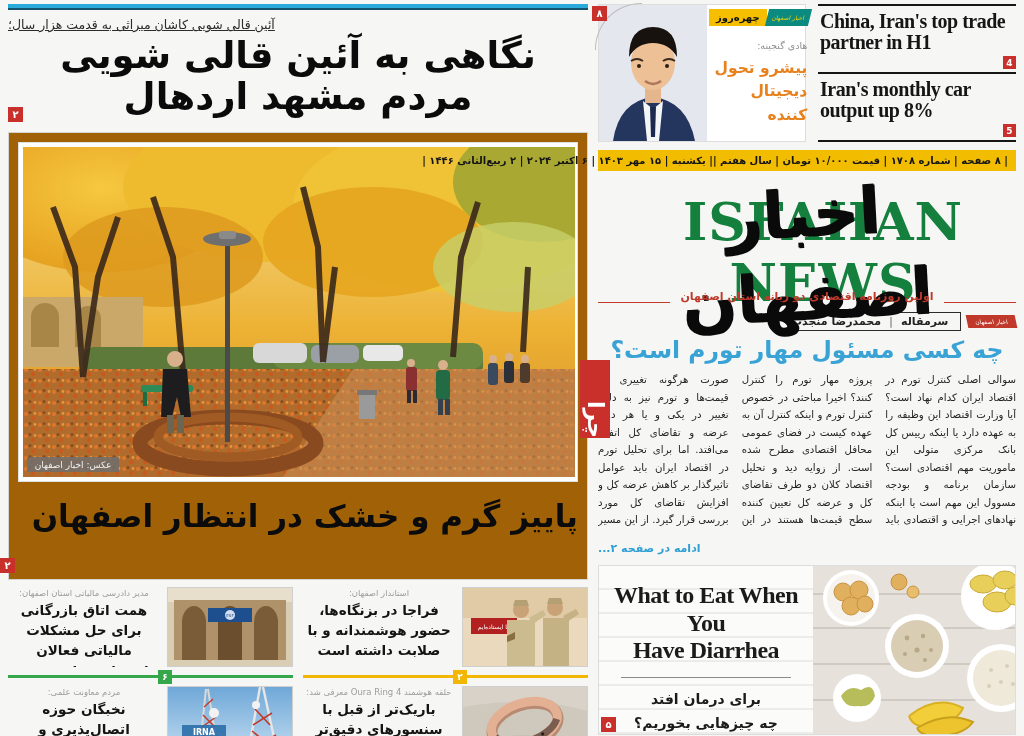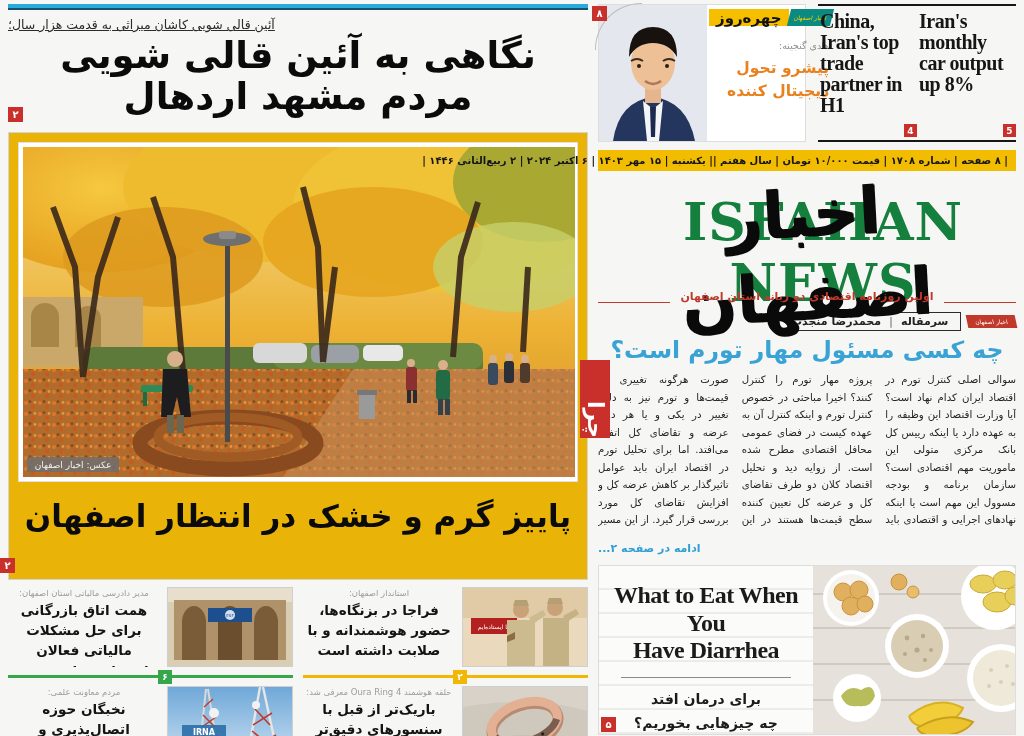--- a/index.html
+++ b/index.html
@@ -8,50 +8,50 @@
 
   
   .col-left{position:absolute;left:8px;top:0;width:580px;}
   .rule-cyan{height:4px;background:#2aa9db;border-bottom:2px solid #14526e;margin-top:4px;}
   .kicker-top{direction:rtl;text-align:left;font-size:12.5px;color:#2b2b2b;margin-top:7px;text-decoration:underline;}
   .main-headline{direction:rtl;position:relative;text-align:center;font-size:37px;font-weight:bold;color:#0b0b0b;line-height:1.12;margin-top:3px;letter-spacing:-1px;}
   .badge{display:inline-flex;align-items:center;justify-content:center;background:#c9302c;color:#fff;font-weight:bold;}
   .badge.sq{width:15px;height:15px;font-size:10px;}
   .main-headline .badge{position:absolute;left:0;bottom:-4px;}
 
-  .photo-panel{margin-top:14px;background:#eab308;border:1px solid #d4d4d4;padding:9px;height:428px;position:relative;}
+  .photo-panel{margin-top:14px;background:#a16207;border:1px solid #d4d4d4;padding:9px;height:428px;position:relative;}
   .photo-frame{background:#fff;padding:4px;border:1px solid #e0e0e0;}
   .photo-frame svg{display:block;}
-  .photo-headline{direction:rtl;text-align:center;font-size:31px;font-weight:bold;color:#0b0b0b;margin-top:16px;letter-spacing:-1px;}
+  .photo-headline{direction:rtl;font-size:31px;font-weight:bold;color:#0b0b0b;margin-top:16px;letter-spacing:-1px;}
   .photo-panel > .badge{position:absolute;left:-9px;bottom:6px;}
 
   .teaser-grid{margin-top:7px;display:grid;grid-template-columns:1fr 1fr;column-gap:10px;row-gap:8px;}
   .teaser{position:relative;display:flex;gap:7px;padding-bottom:8px;border-bottom:3px solid var(--accent);height:80px;}
   .teaser-text{flex:1;direction:rtl;text-align:center;overflow:hidden;}
   .teaser-kicker{font-size:8.5px;color:#9d9d9d;margin:1px 0 2px;}
   .teaser-headline{font-size:13.5px;font-weight:bold;color:#141414;line-height:1.5;}
   .teaser-img{width:124px;height:78px;flex-shrink:0;border:1px solid #cfcfcf;background:#fff;}
   .teaser-img svg{display:block;}
   .teaser .badge{position:absolute;width:14px;height:14px;font-size:9px;left:150px;bottom:-9px;background:var(--accent);}
 
   
   .col-right{position:absolute;left:598px;top:0;width:418px;}
   .top-row{display:flex;gap:12px;height:138px;margin-top:4px;}
   .profile-box{position:relative;width:208px;border:1px solid #ddd;background:#fff;display:flex;box-sizing:border-box;}
   .profile-box::before{content:"";position:absolute;left:-4px;top:-2px;width:46px;height:46px;border-left:1px solid #bbb;border-top:1px solid #bbb;border-top-left-radius:46px;}
   .profile-box .badge{position:absolute;left:-7px;top:1px;z-index:3;}
   .portrait{width:108px;height:136px;flex-shrink:0;}
   .profile-side{flex:1;direction:rtl;padding:4px 6px 0 2px;}
   .ribbon{display:flex;align-items:stretch;height:17px;margin-bottom:14px;}
-  .ribbon-label{background:#f5bf00;color:#111;font-size:15px;font-weight:bold;display:flex;align-items:center;padding:0 7px;}
+  .ribbon-label{background:#f5bf00;color:#111;font-size:10px;font-weight:bold;display:flex;align-items:center;padding:0 7px;}
   .ribbon-logo{background:#0b8a80;color:#ffd400;font-size:6px;display:flex;align-items:center;padding:0 5px;transform:skewX(-14deg);margin-right:-2px;white-space:nowrap;}
   .profile-kicker{font-size:9.5px;color:#8e8e8e;margin-bottom:6px;}
   .profile-title{font-size:15.5px;font-weight:bold;color:#e8821e;line-height:1.5;}
 
-  .english-box{flex:1;display:flex;flex-direction:row;border-top:2px solid #161616;}
+  .english-box{flex:1;display:flex;flex-direction:column;border-top:2px solid #161616;}
   .eng-item{position:relative;flex:1;border-bottom:2px solid #161616;padding:5px 2px 2px;}
   .eng-headline{font-family:"Liberation Serif","DejaVu Serif",serif;font-weight:bold;font-size:20px;line-height:1.05;color:#161616;letter-spacing:-0.5px;}
   .eng-item .badge{position:absolute;right:0;bottom:3px;width:13px;height:13px;font-size:9px;}
 
   .date-strip{margin-top:8px;background:#f2bd00;direction:rtl;display:flex;justify-content:space-between;align-items:center;padding:5px 8px;font-size:10px;font-weight:bold;color:#151515;white-space:nowrap;}
   .masthead{position:relative;height:132px;}
   .watermark{position:absolute;top:20px;left:16px;width:100%;text-align:center;font-family:"DejaVu Serif","Liberation Serif",serif;font-weight:bold;font-size:52px;letter-spacing:1px;color:#15803d;z-index:1;}
   .calligraphy{position:absolute;top:2px;right:4px;left:0;text-align:center;direction:rtl;font-size:64px;font-weight:bold;color:#0a0a0a;z-index:2;transform:rotate(-3deg);line-height:1.3;text-shadow:1px 1px 0 #0a0a0a;}
   .slogan-row{position:absolute;bottom:0;left:0;right:0;display:flex;align-items:flex-end;gap:10px;z-index:3;}
   .slogan-row .dash{flex:1;border-top:1.5px solid #c0392b;}

